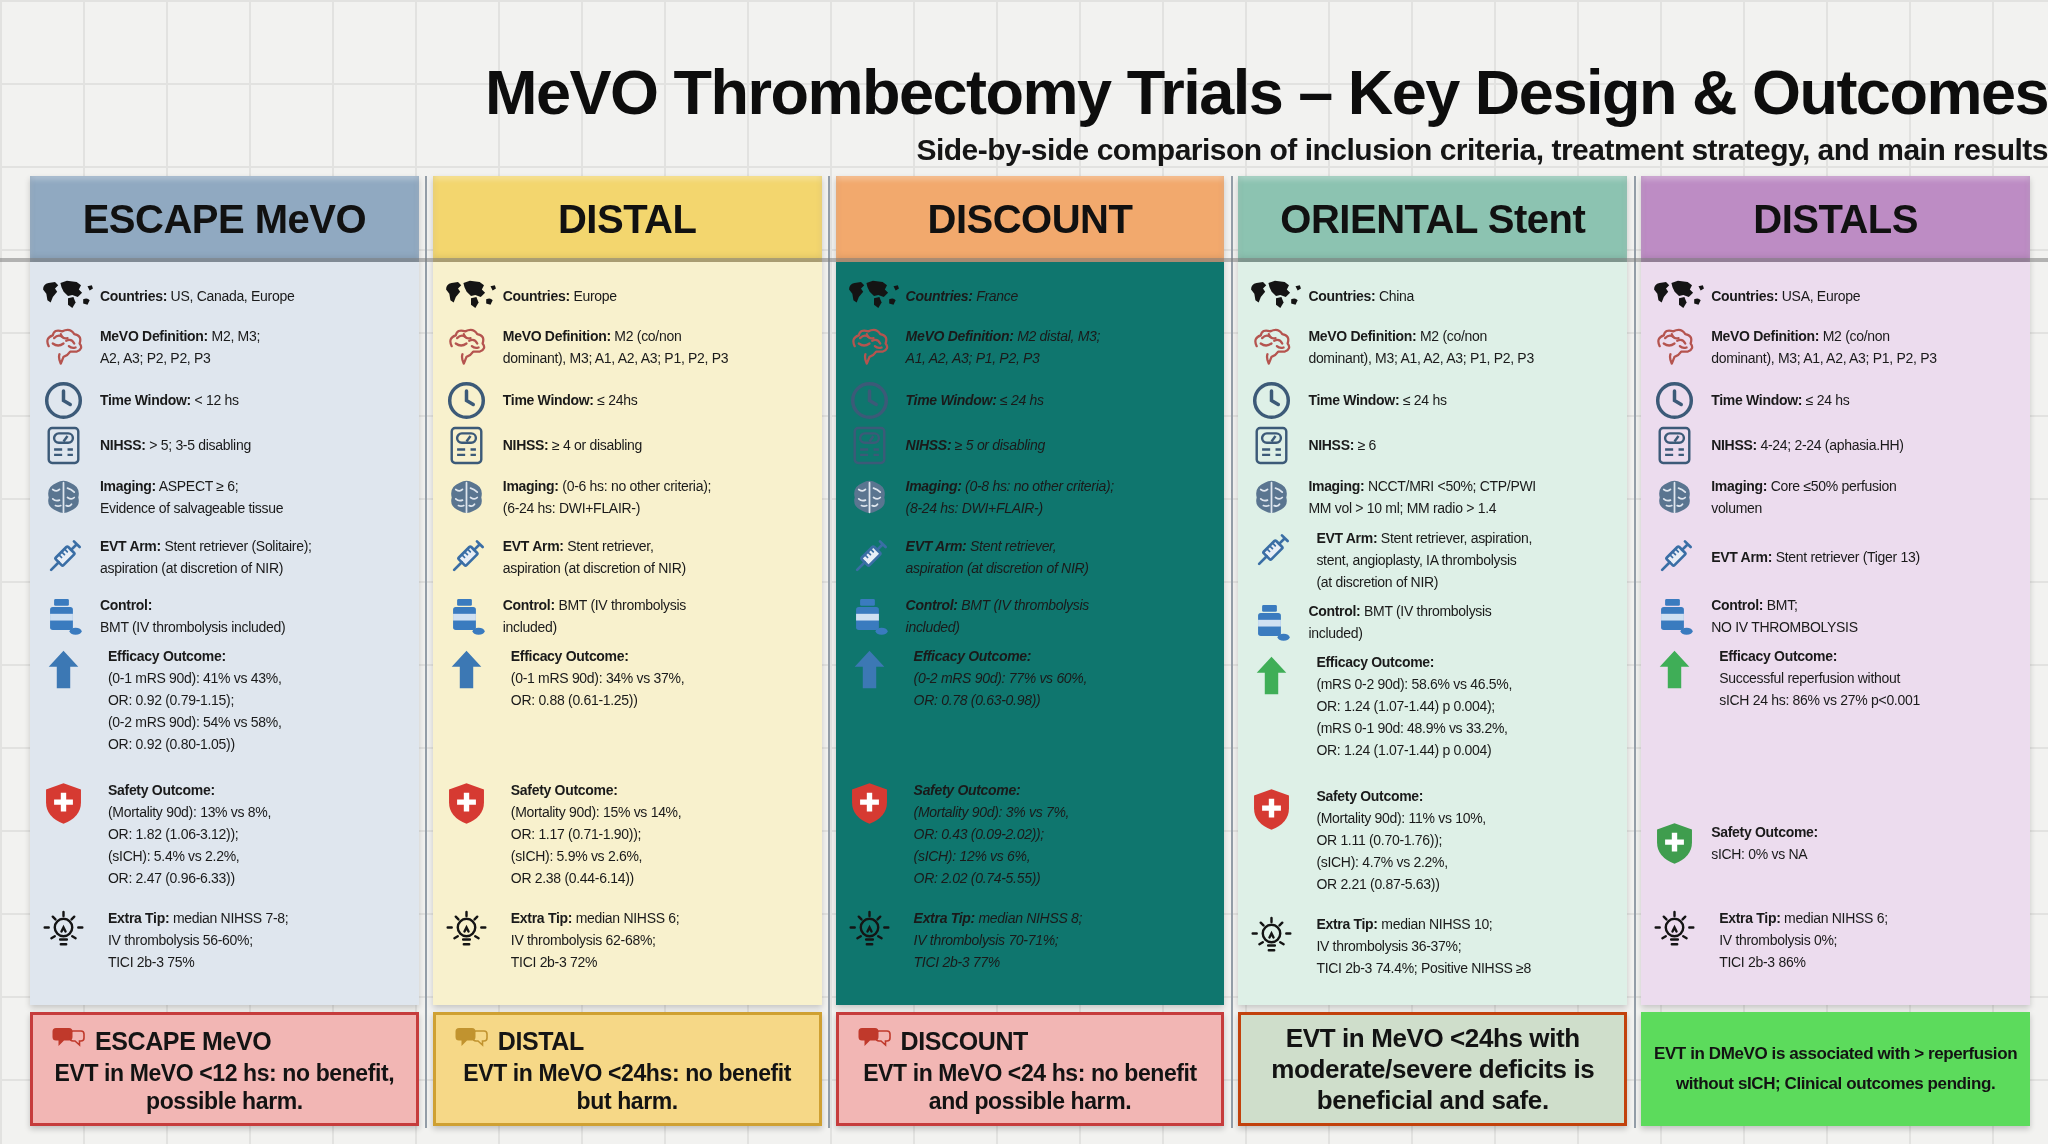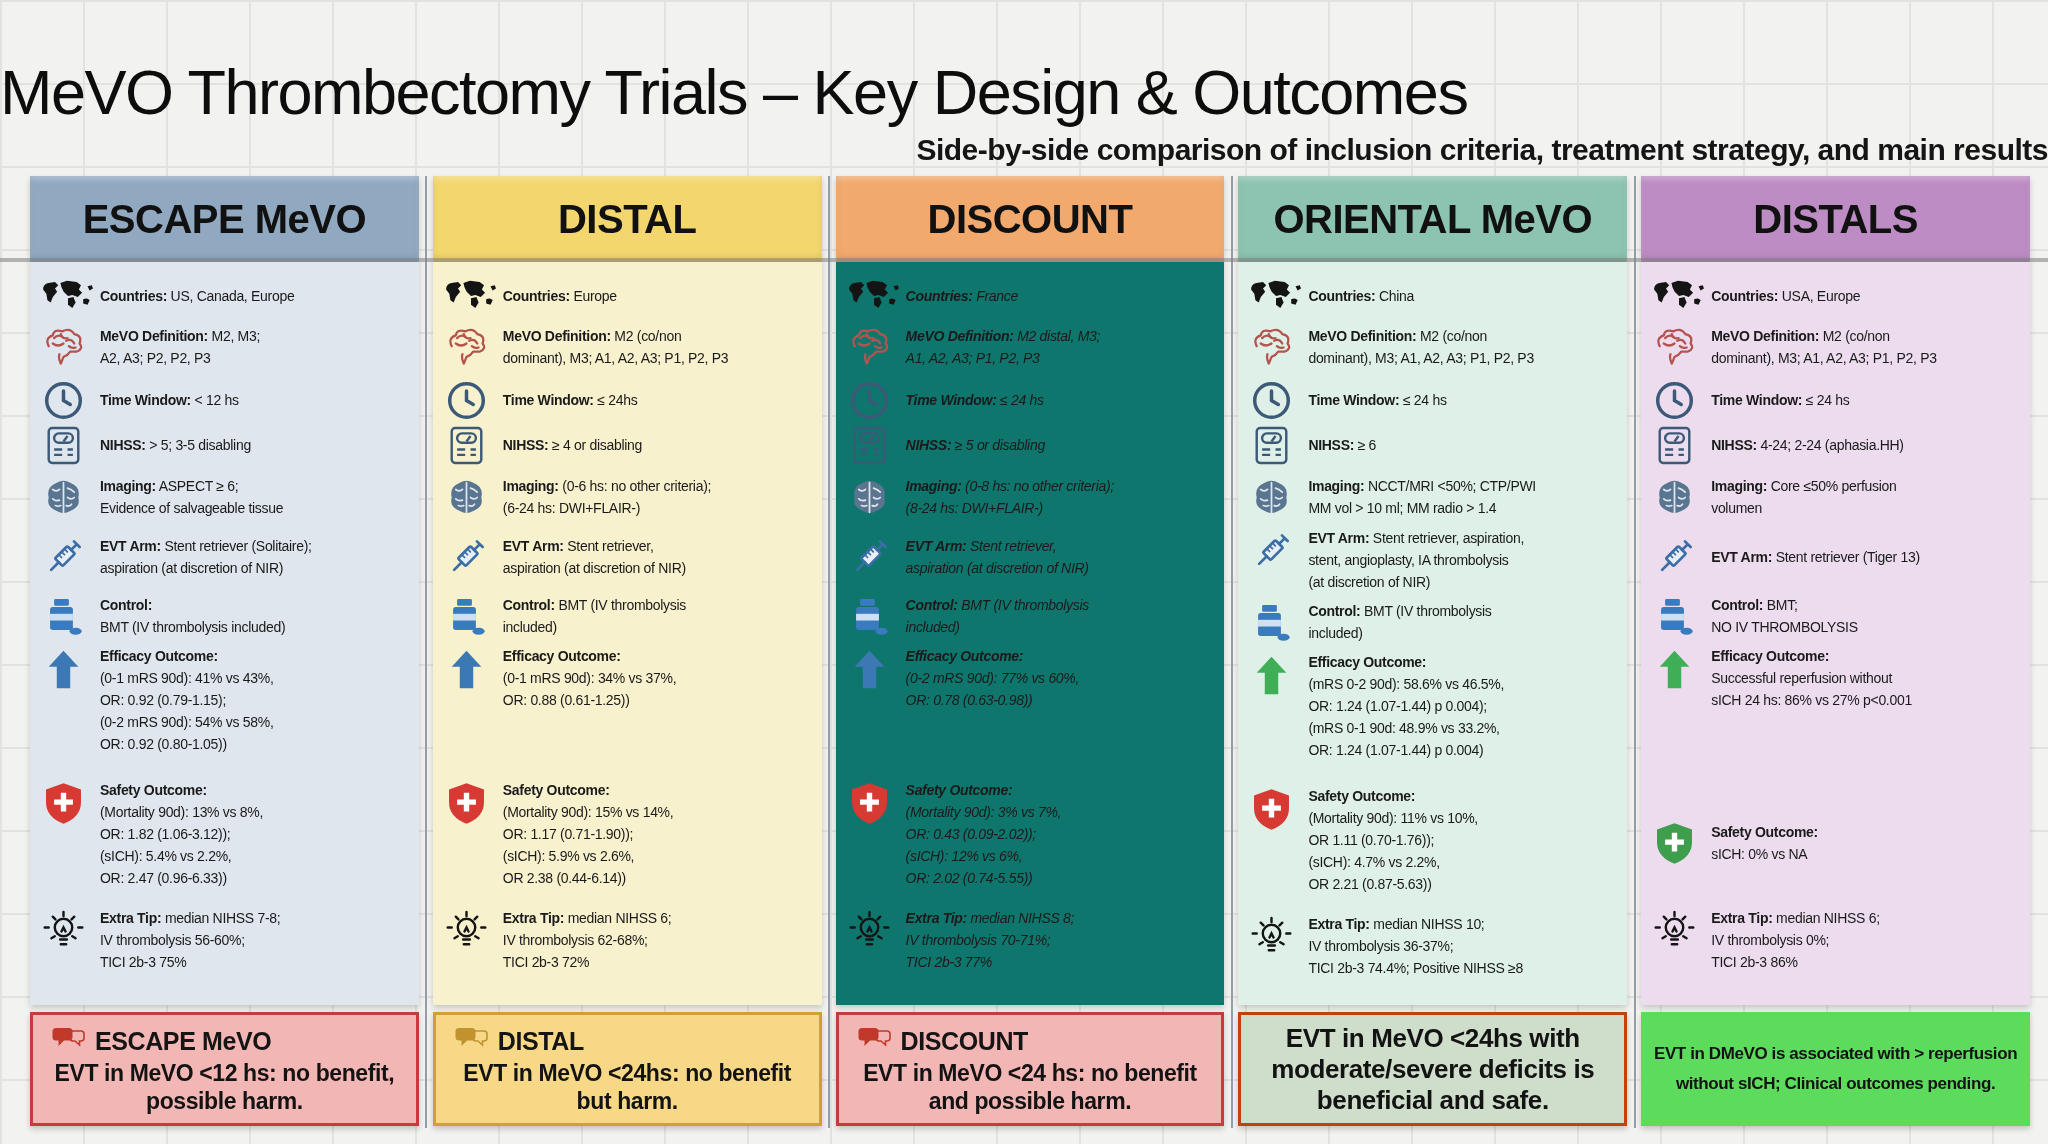--- a/index.html
+++ b/index.html
@@ -5,42 +5,42 @@
   html,body{margin:0;padding:0;}
   body{
     width:2048px;height:1144px;overflow:hidden;position:relative;
     font-family:"Liberation Sans","DejaVu Sans",sans-serif;color:#151515;
     background-color:#f2f2f0;
     background-image:linear-gradient(#e2e2e0 1.5px,transparent 1.5px),
                      linear-gradient(90deg,#e2e2e0 1.5px,transparent 1.5px);
     background-size:83px 83px;
   }
   .page-title{
-    position:absolute;top:14px;left:0;width:100%;text-align:left;
-    font-size:63px;font-weight:400;letter-spacing:-1.5px;color:#0d0d0d;
+    position:absolute;top:14px;left:0;width:100%;text-align:right;
+    font-size:63px;font-weight:700;letter-spacing:-1.5px;color:#0d0d0d;
   }
   .page-subtitle{
     position:absolute;top:108px;left:0;width:100%;text-align:right;
     font-size:30px;font-weight:700;letter-spacing:-0.5px;color:#151515;
   }
   #columns{
     position:absolute;left:30px;top:176px;width:2000px;height:829px;
     display:grid;grid-template-columns:repeat(5,1fr);column-gap:14px;
   }
   .col{display:flex;flex-direction:column;box-shadow:0 3px 6px rgba(0,0,0,.18);}
   .col-header{
     height:86px;flex:none;display:flex;align-items:center;justify-content:center;
     font-size:40px;font-weight:800;letter-spacing:-0.5px;color:#111;
     box-shadow:inset 0 -5px 6px rgba(0,0,0,.10), inset 0 4px 5px rgba(255,255,255,.25);
   }
   .col-body{
     flex:1;display:flex;flex-direction:column;padding:13px 12px 9px 12px;overflow:hidden;
   }
   .row{display:flex;align-items:center;}
-  .row.tall{align-items:flex-start;}
+  .row.tall{align-items:flex-start;gap:8px;}
   .row.tall .icon{margin-top:3px;}
   .icon{flex:none;width:58px;display:flex;justify-content:flex-start;}
   .icon svg{width:43px;height:43px;}
   .icon svg.wide{width:52px;height:34px;}
   .rowtext{
     margin:0;font-size:14px;line-height:22px;letter-spacing:-0.3px;
     white-space:pre-line;font-weight:500;color:#1a1a1a;
   }
   .rowtext b{font-weight:800;}
   .row-countries{min-height:42px}
@@ -477,21 +477,21 @@
             </svg>
           </span>
           <p class="rowtext"><b>Extra Tip:</b> median NIHSS 8;
 IV thrombolysis 70-71%;
 TICI 2b-3 77%</p>
         </div>
       </div>
     </section>
     <section class="col">
       <header class="col-header" style="background: rgb(140, 195, 177);">
-        <span>ORIENTAL MeVO</span>
+        <span>ORIENTAL Stent</span>
       </header>
       <div class="col-body" style="background: rgb(222, 240, 231);">
         <div class="row row-countries">
           <span class="icon">
             <svg class="wide" viewBox="0 0 48 30">
               <g fill="#141414">
                 <path d="M1 9 Q1 4 6 3 L12 2 15 5 12 8 14 11 10 16 8 21 5 19 4 13 Z"></path>
                 <path d="M17 3 L23 1 32 2 36 5 34 9 37 12 33 16 28 14 24 15 20 11 18 7 Z"></path>
                 <path d="M24 17 L29 16 31 21 28 26 24 23 Z"></path>
                 <path d="M38 18 Q42 16 44 19 L42 23 38 22 Z"></path>

